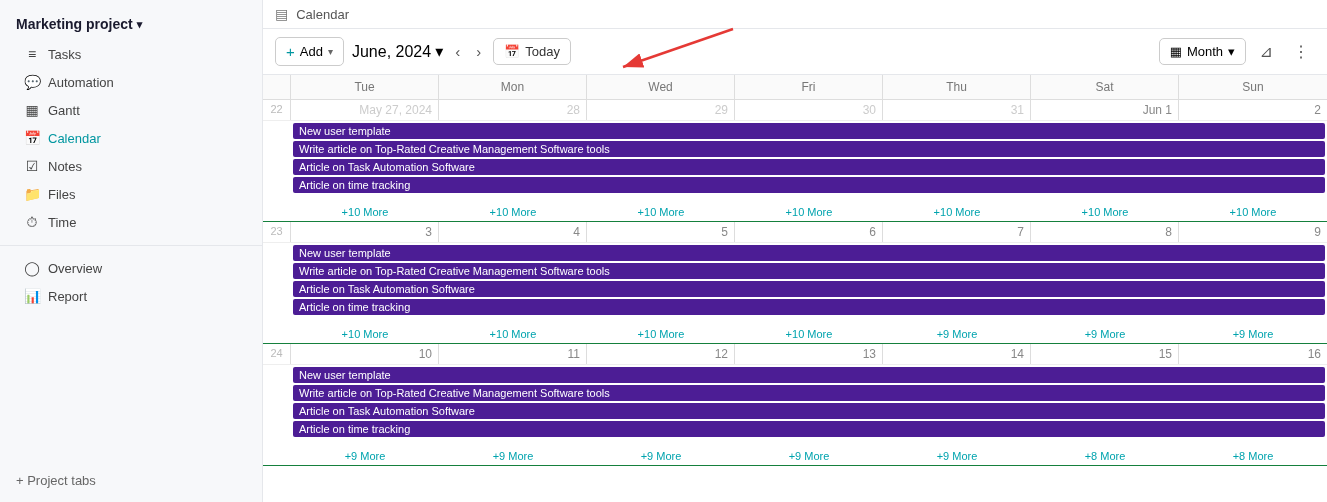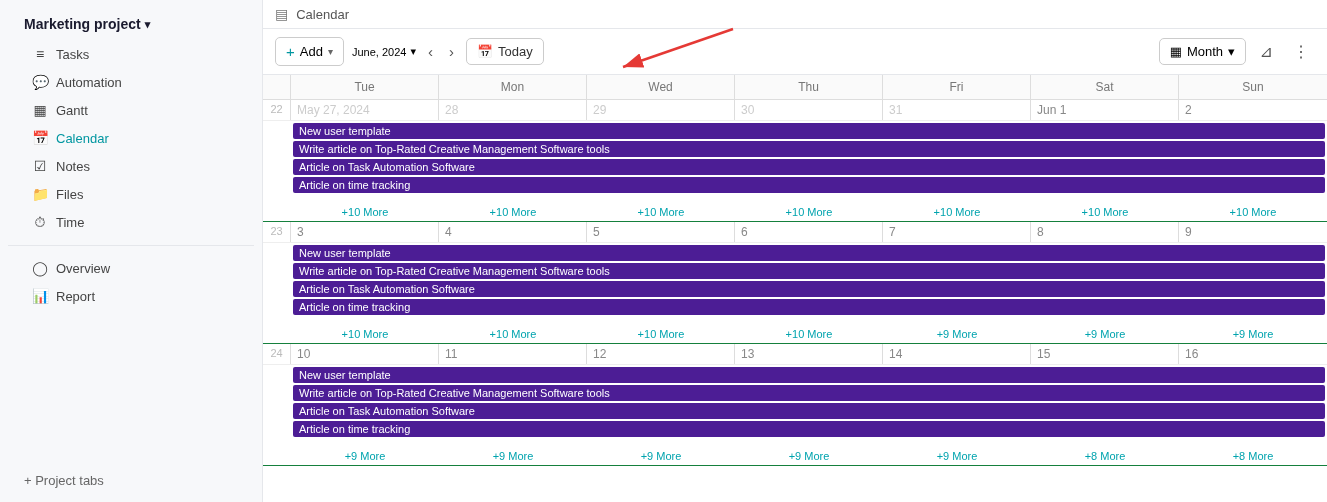--- a/index.html
+++ b/index.html
@@ -6,21 +6,21 @@
     body { font-family: -apple-system, BlinkMacSystemFont, 'Segoe UI', sans-serif; font-size: 13px; background: #fff; display: flex; height: 502px; overflow: hidden; }
 
     
     .sidebar {
       width: 263px;
       min-width: 263px;
       background: #f7f8fa;
       border-right: 1px solid #e5e7eb;
       display: flex;
       flex-direction: column;
-      padding: 8px 8px;
+      padding: 8px 0;
     }
     .sidebar-project {
       display: flex;
       align-items: center;
       padding: 8px 16px;
       font-weight: 600;
       font-size: 14px;
       color: #1a1a2e;
       cursor: pointer;
     }
@@ -75,21 +75,21 @@
       align-items: center;
       gap: 5px;
       font-weight: 500;
     }
     .add-btn .plus { color: #0096a0; font-size: 15px; }
     .add-btn .drop-arrow { font-size: 10px; color: #666; }
     .nav-month {
       display: flex;
       align-items: center;
       gap: 4px;
-      font-size: 11px;
+      font-size: 16px;
       font-weight: 500;
     }
     .nav-arrow {
       background: none;
       border: none;
       cursor: pointer;
       color: #555;
       font-size: 15px;
       padding: 2px 4px;
     }
@@ -198,20 +198,21 @@
     }
     .wk-num {
       border-right: 1px solid #ddd;
       color: #bbb;
       font-size: 11px;
       text-align: center;
       padding: 3px 2px;
     }
     .wk-date {
       border-right: 1px solid #ddd;
+      text-align: right;
       font-size: 12px;
       color: #888;
       padding: 3px 6px;
     }
     .wk-date:last-child { border-right: none; }
     .wk-date.prev-month { color: #ccc; }
 
     
     .spanning-events {
       display: flex;
@@ -363,22 +364,22 @@
     </svg>
   </div>
 
   <div class="cal-grid">
 
     <div class="cal-col-headers">
       <div class="col-header-spacer"></div>
       <div class="col-header">Tue</div>
       <div class="col-header">Mon</div>
       <div class="col-header">Wed</div>
+      <div class="col-header">Fri</div>
       <div class="col-header">Thu</div>
-      <div class="col-header">Fri</div>
       <div class="col-header">Sat</div>
       <div class="col-header">Sun</div>
     </div>
 
     <div id="calendar-weeks">
         <div class="week-section">
           <div class="week-top-row">
             <div class="wk-num">22</div>
             <div class="wk-date prev-month">May 27, 2024</div>
             <div class="wk-date prev-month">28</div>

